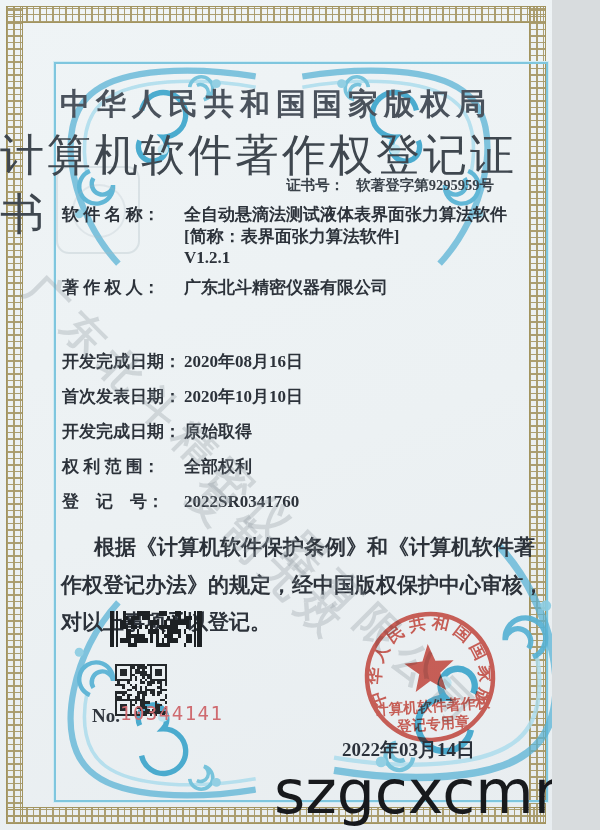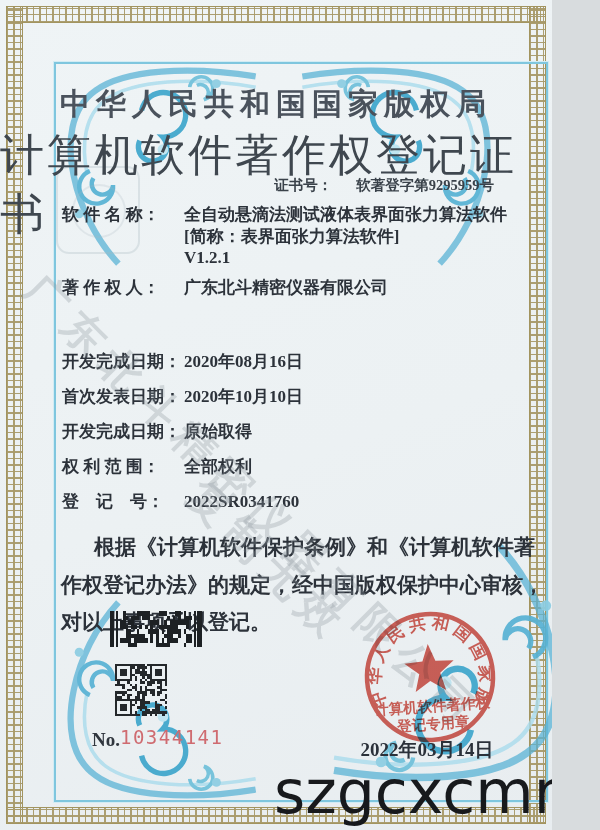--- a/index.html
+++ b/index.html
@@ -27,49 +27,49 @@
   .orn-tr{right:50px;top:64px;transform:scaleX(-1);}
   .orn-bl{left:56px;bottom:28px;transform:scaleY(-1);}
   .orn-br{right:44px;bottom:20px;transform:scale(-1.2,-1.2);transform-origin:60% 40%;}
   
   .authority{position:absolute;left:0;right:0;top:84px;text-align:center;
     font-size:30px;font-weight:bold;letter-spacing:6px;color:#4a525c;z-index:5;}
   .cert-title{position:absolute;left:0;right:0;top:126px;text-align:left;
     font-size:44px;font-weight:normal;letter-spacing:3px;color:#3f474f;z-index:5;}
   .certno{position:absolute;right:58px;top:176px;font-size:14.5px;font-weight:bold;
     color:#3a424a;z-index:5;}
-  .certno .sp{margin-left:24px;}
+  .certno .sp{margin-left:12px;}
   
   .row{position:absolute;left:62px;width:486px;display:flex;z-index:5;
     font-size:17px;font-weight:bold;line-height:21.5px;color:#2c323a;justify-content:flex-end;}
   .lbl{width:122px;flex:none;}
   .val{flex:1;}
   .vline{display:block;}
   .statement{position:absolute;left:61px;top:529px;width:486px;z-index:5;
     font-size:21px;font-weight:600;line-height:37.5px;text-indent:33px;color:#2c323a;}
   
   .barcode{position:absolute;left:110px;top:611px;width:92px;height:36px;z-index:5;}
   .barcode::before{content:"";position:absolute;left:0;top:0;bottom:0;width:8px;
     background:linear-gradient(90deg,#1d2124 0 4.5px,transparent 4.5px 6px,#1d2124 6px 8px);}
   .barcode::after{content:"";position:absolute;right:0;top:0;bottom:0;width:8px;
     background:linear-gradient(90deg,#1d2124 0 2px,transparent 2px 3.5px,#1d2124 3.5px 8px);}
   .bc-mid{position:absolute;left:10px;right:10px;top:0;bottom:0;display:grid;
     grid-template-columns:repeat(26,1fr);grid-auto-rows:1fr;}
   .bc-mid div.on{background:#1d2124;}
   .qr{position:absolute;left:115px;top:664px;width:52px;height:52px;z-index:5;display:grid;
     grid-template-columns:repeat(21,1fr);grid-auto-rows:1fr;}
   .qr div.on{background:#24282b;}
-  .serial{position:absolute;left:92px;top:728px;z-index:5;display:flex;align-items:baseline;}
+  .serial{position:absolute;left:92px;top:704px;z-index:5;display:flex;align-items:baseline;}
   .serial .pfx{font-size:19px;font-weight:bold;color:#30363e;}
   .serial .num{font-family:"DejaVu Sans Mono","Liberation Mono",monospace;
     font-size:19px;color:#cf6b70;letter-spacing:1.5px;transform:translateY(-2px);}
   
   .seal{position:absolute;left:360px;top:607px;width:140px;height:140px;z-index:10;
     mix-blend-mode:multiply;opacity:.93;transform:rotate(-4deg);}
-  .issue-date{position:absolute;left:342px;top:737px;width:170px;text-align:center;
+  .issue-date{position:absolute;left:342px;top:737px;width:170px;
     font-size:19px;font-weight:bold;color:#2b313a;z-index:11;}
   
   .wm-diag{position:absolute;z-index:6;white-space:nowrap;pointer-events:none;
     font-size:42px;font-weight:bold;letter-spacing:10px;color:rgba(140,148,154,.30);
     transform:rotate(45deg);transform-origin:left top;}
   .wm-co{left:52px;top:262px;}
   .wm-inv{left:214px;top:468px;}
   .wm-site{position:absolute;left:274px;top:762px;z-index:30;line-height:1;
     font-family:"DejaVu Sans","Liberation Sans",sans-serif;font-size:60px;
     color:#17191c;white-space:nowrap;}

